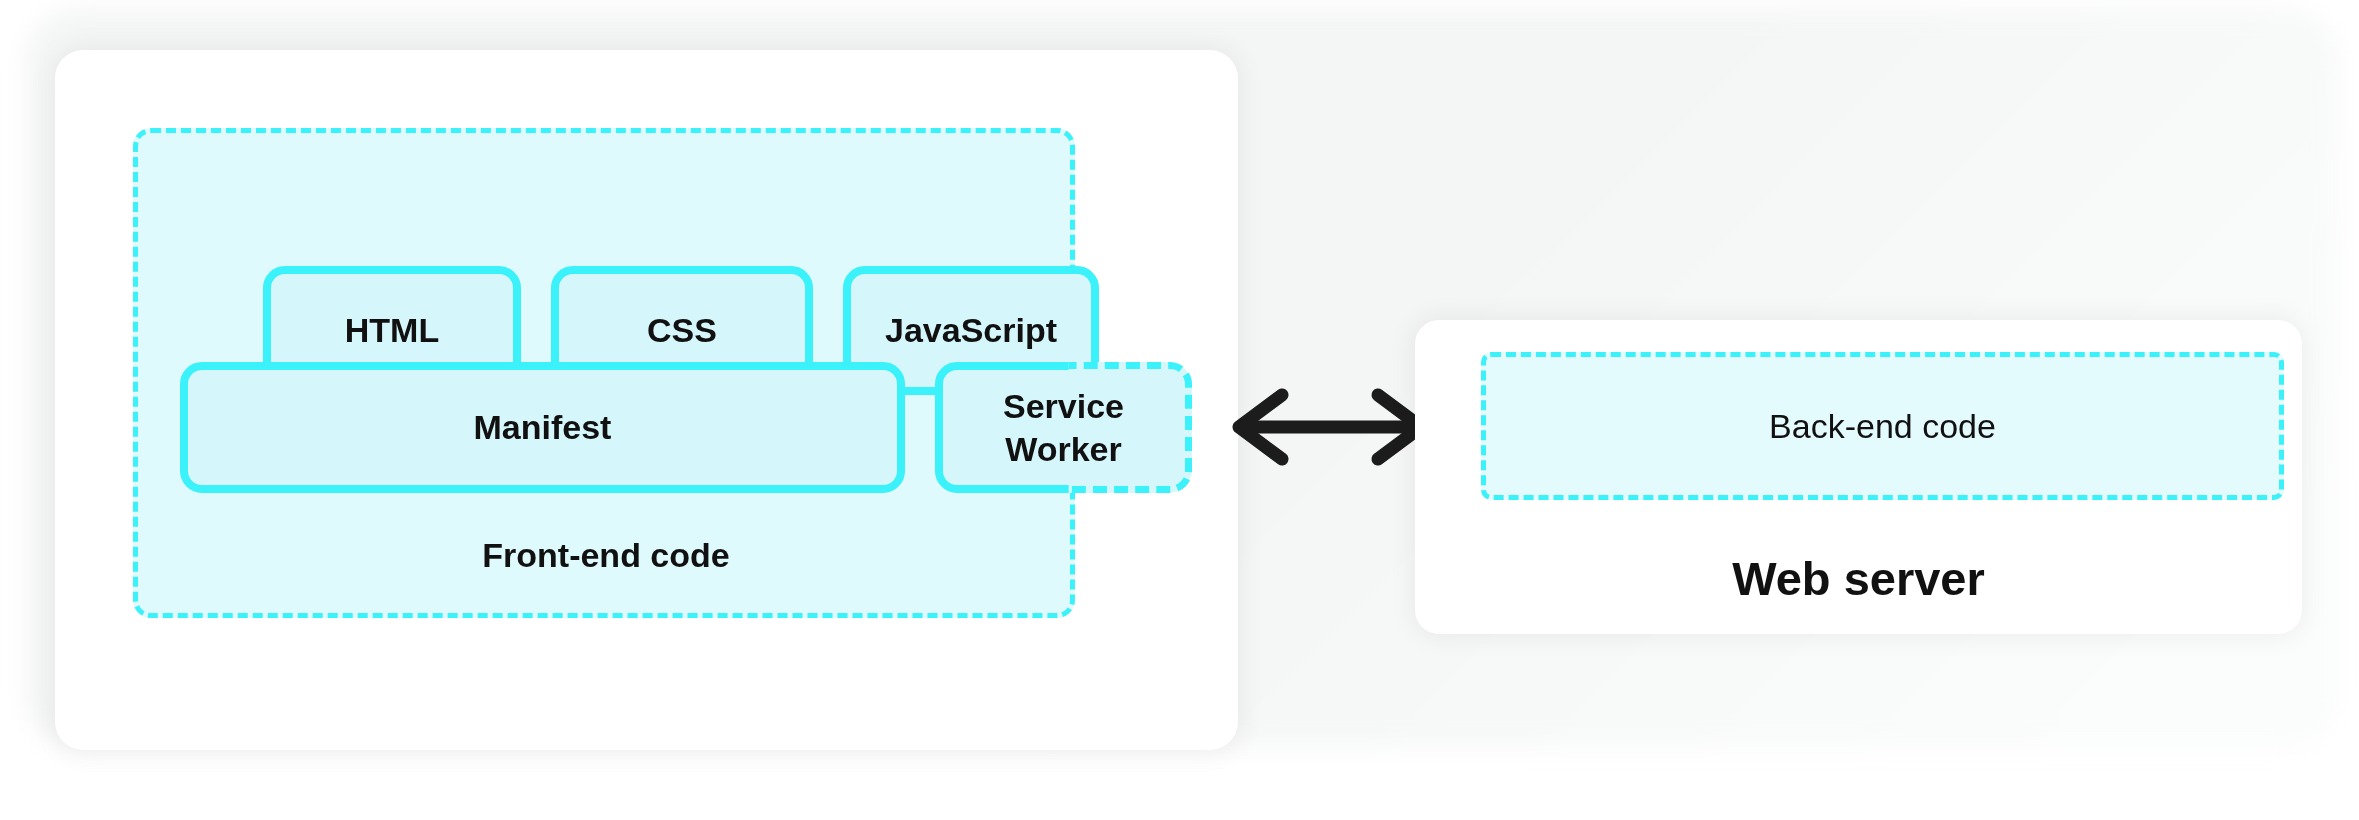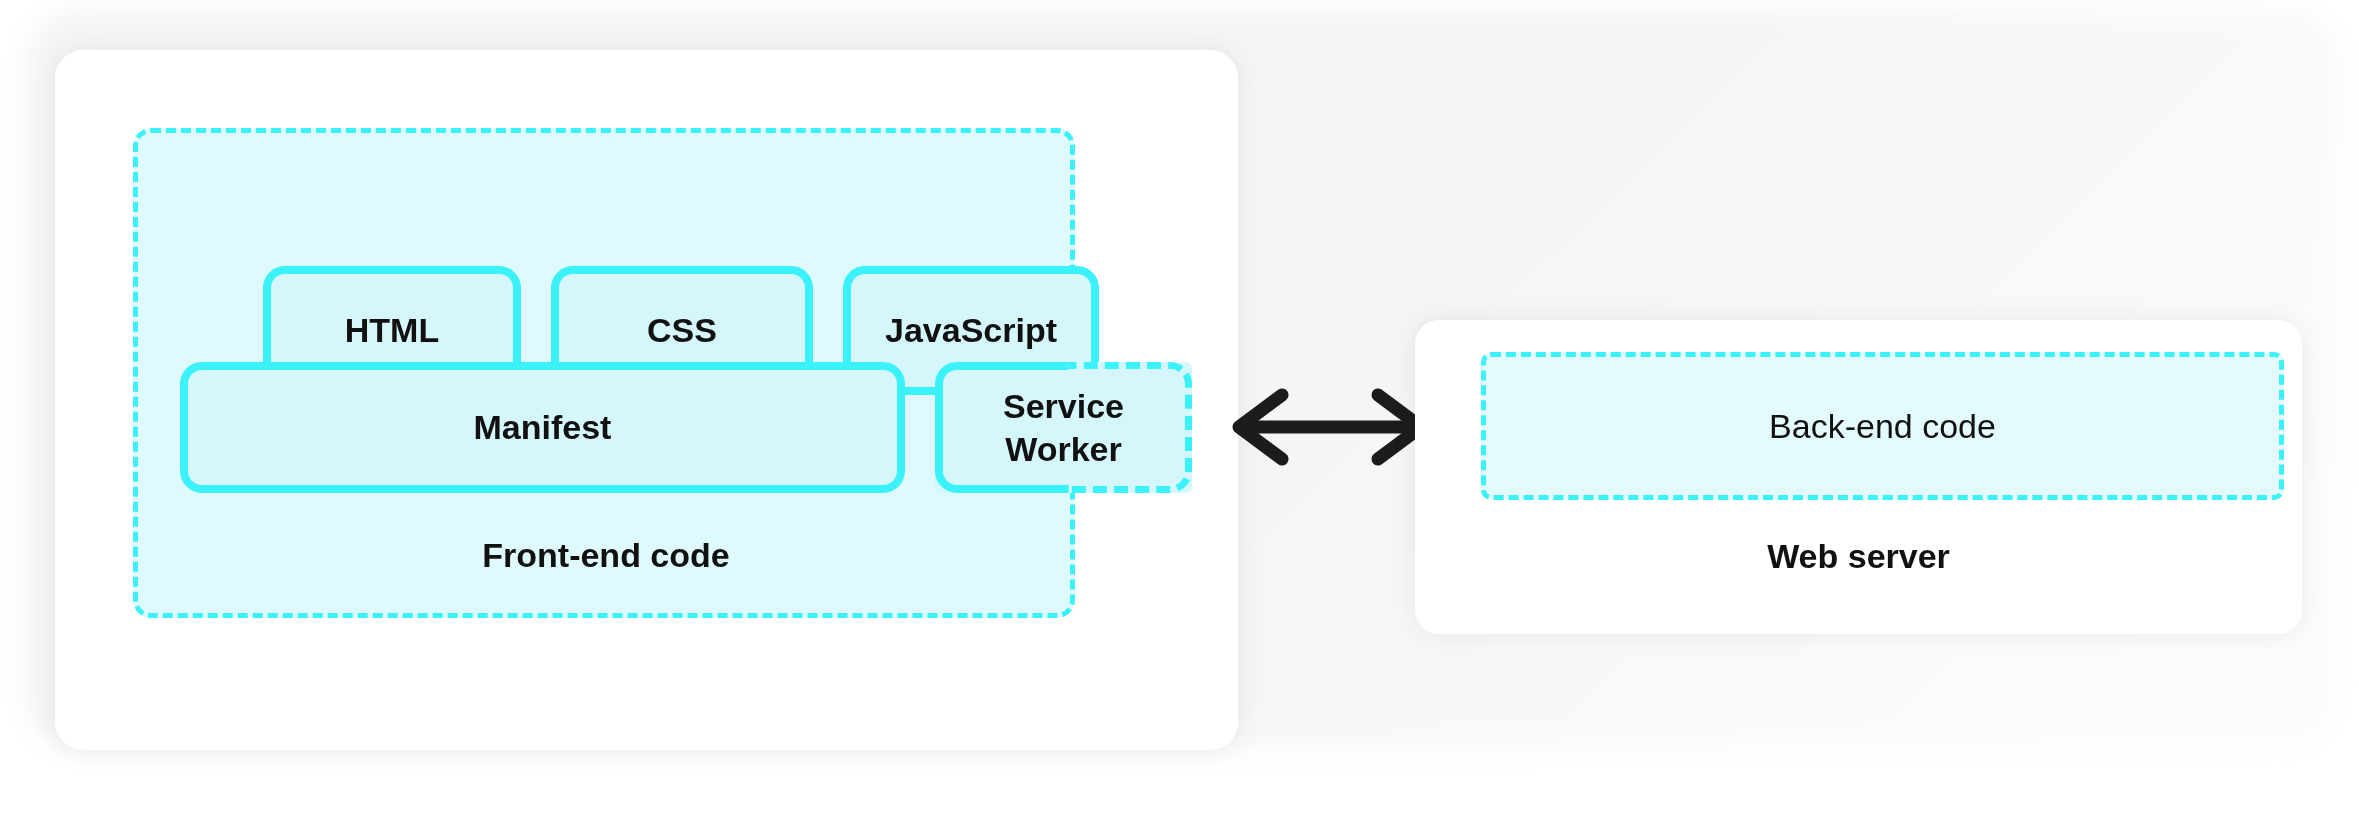--- a/index.html
+++ b/index.html
@@ -86,21 +86,21 @@
     font-weight: 700;
     color: var(--text, #111111);
   }
 
   .sw {
     position: absolute;
     left: 880px;
     top: 312px;
     width: 257px;
     height: 131px;
-    border-radius: 6px;
+    border-radius: 24px;
     background: var(--box-fill, #d5f7fb);
     display: flex;
     align-items: center;
     justify-content: center;
     z-index: 3;
   }
   .sw i {
     position: absolute;
     inset: 0;
     box-sizing: border-box;
@@ -174,24 +174,24 @@
     justify-content: center;
     font-size: 34px;
     font-weight: 400;
     color: var(--text, #111111);
     margin-left: 28px;
   }
 
   .server-label {
     position: absolute;
     left: 0;
-    top: 217px;
+    top: 231px;
     width: 100%;
     text-align: center;
-    font-size: 34px;
+    font-size: 47px;
     font-weight: 700;
     color: var(--text, #111111);
   }
 </style>
 </head>
 <body>
 
 <div class="stage">
 
   <div class="canvas-halo"></div>

